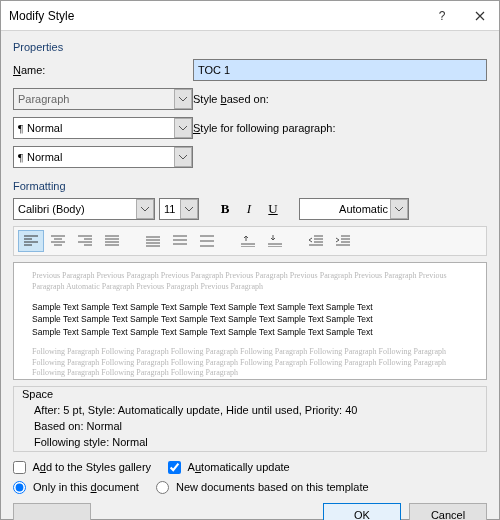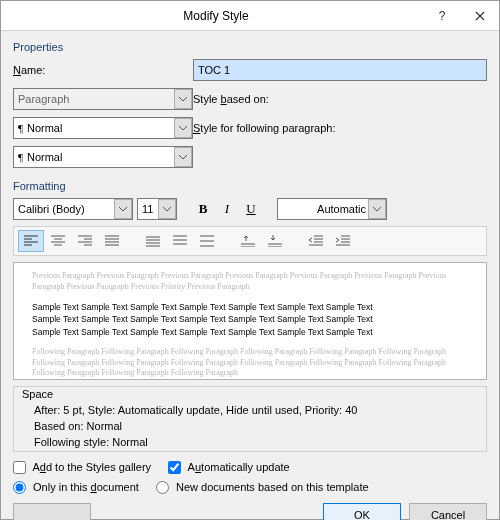--- a/index.html
+++ b/index.html
@@ -1,34 +1,34 @@
 <!DOCTYPE html>
 <html><head>
 <meta charset="utf-8">
 <style>
   * { box-sizing: border-box; font-family: "Segoe UI", Tahoma, sans-serif; }
   body { margin: 0; background: #fff; }
   .dialog { width: 500px; height: 520px; border: 1px solid #9a9a9a; background: #f0f0f0; display: flex; flex-direction: column; }
-  .titlebar { height: 30px; background: #fff; display: flex; align-items: center; padding: 0 0 0 8px; border-bottom: 1px solid #d4d4d4; text-align: center; }
+  .titlebar { height: 30px; background: #fff; display: flex; align-items: center; padding: 0 0 0 8px; border-bottom: 1px solid #d4d4d4; }
   .titlebar .title { font-size: 12px; flex: 1; }
   .titlebar .wbtn { width: 38px; height: 30px; display: flex; align-items: center; justify-content: center; font-size: 12px; color: #333; }
   .titlebar .wbtn.close svg { width: 10px; height: 10px; }
   .body { padding: 6px 12px 0 12px; flex: 1; display: flex; flex-direction: column; font-size: 11px; color: #000; }
   .section-label { color: #1a3e6e; font-size: 11px; margin: 4px 0 6px 0; }
   .props { display: grid; grid-template-columns: 180px 1fr; row-gap: 7px; align-items: center; margin-bottom: 8px; }
   .props label .u { text-decoration: underline; }
   .txt { height: 22px; width: 100%; border: 1px solid #7a7a7a; background: #fff; font-size: 11px; padding: 0 4px; }
   .txt.sel { background: #cce4ff; }
   .sel-wrap { position: relative; width: 100%; }
   .sel-wrap .txt { padding-right: 20px; }
   .dd-btn { position: absolute; right: 1px; top: 1px; width: 18px; height: 20px; background: #e1e1e1; border: 1px solid #adadad; display: flex; align-items: center; justify-content: center; }
   .dd-btn svg { width: 8px; height: 5px; }
   .pilcrow { font-family: serif; margin-right: 4px; }
   .fmt-row { display: flex; align-items: center; gap: 4px; margin-bottom: 6px; }
-  .font-name { position: relative; width: 120px; }
+  .font-name { position: relative; width: 142px; }
   .font-size { position: relative; width: 40px; text-decoration: underline; }
   .sq { width: 20px; height: 20px; border: 1px solid transparent; display: flex; align-items: center; justify-content: center; font-family: "Times New Roman", serif; font-size: 13px; }
   .sq.bold { font-weight: bold; }
   .sq.ital { font-style: italic; }
   .sq.ul { text-decoration: underline; }
   .gap { width: 8px; }
   .color-sel { position: relative; width: 110px; text-align: center; }
   .toolbar { display: flex; align-items: center; gap: 0; margin-bottom: 6px; padding: 3px 4px; border: 1px solid #d0d0d0; background: #f7f7f7; }
   .tb { width: 26px; height: 22px; display: flex; align-items: center; justify-content: center; border: 1px solid transparent; margin-right: 1px; }
   .tb.active { background: #cde6f7; border-color: #8ab9e0; }
@@ -188,21 +188,21 @@
           </svg>
         </div>
       <div class="tb">
           <svg viewBox="0 0 14 12">
             <path d="M5 1h9M5 4h9M5 7h9M0 10h14M0 3l3 2-3 2" stroke="#555" fill="none" stroke-width="1"></path>
           </svg>
         </div>
     </div>
 
     <div class="preview">
-      <div class="ghost">Previous Paragraph Previous Paragraph Previous Paragraph Previous Paragraph Previous Paragraph Previous Paragraph Previous Paragraph Previous Paragraph Previous Priority Previous Paragraph</div>
+      <div class="ghost">Previous Paragraph Previous Paragraph Previous Paragraph Previous Paragraph Previous Paragraph Previous Paragraph Previous Paragraph Automatic Paragraph Previous Paragraph Previous Paragraph</div>
       <div class="sample">
         <div>Sample Text Sample Text Sample Text Sample Text Sample Text Sample Text Sample Text</div>
         <div>Sample Text Sample Text Sample Text Sample Text Sample Text Sample Text Sample Text</div>
         <div>Sample Text Sample Text Sample Text Sample Text Sample Text Sample Text Sample Text</div>
       </div>
       <div class="ghost">Following Paragraph Following Paragraph Following Paragraph Following Paragraph Following Paragraph Following Paragraph Following Paragraph Following Paragraph Following Paragraph Following Paragraph Following Paragraph Following Paragraph Following Paragraph Following Paragraph Following Paragraph</div>
     </div>
 
     <div class="desc">
       <div>Space</div>

